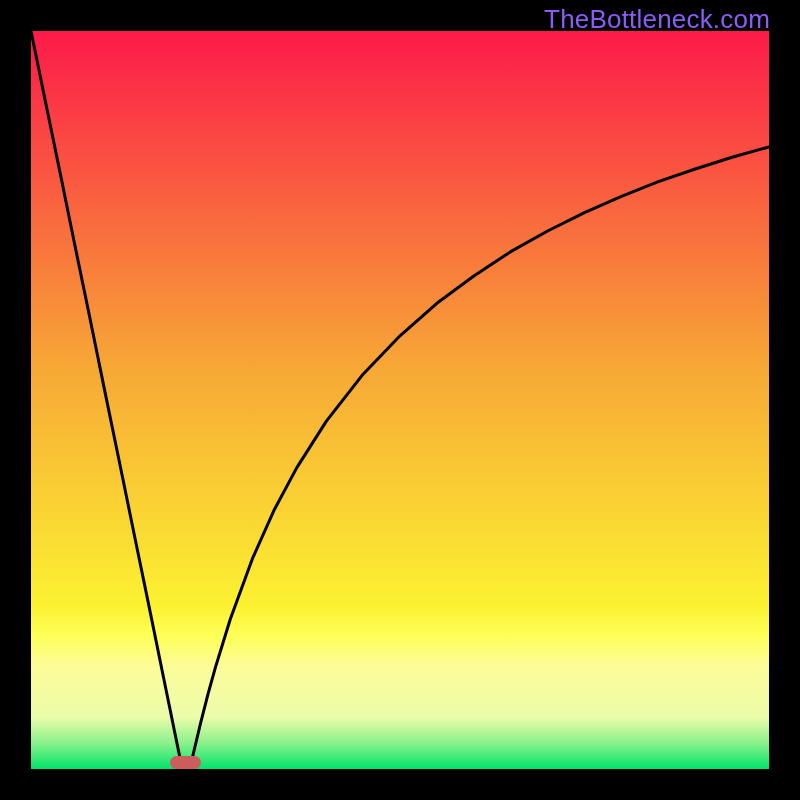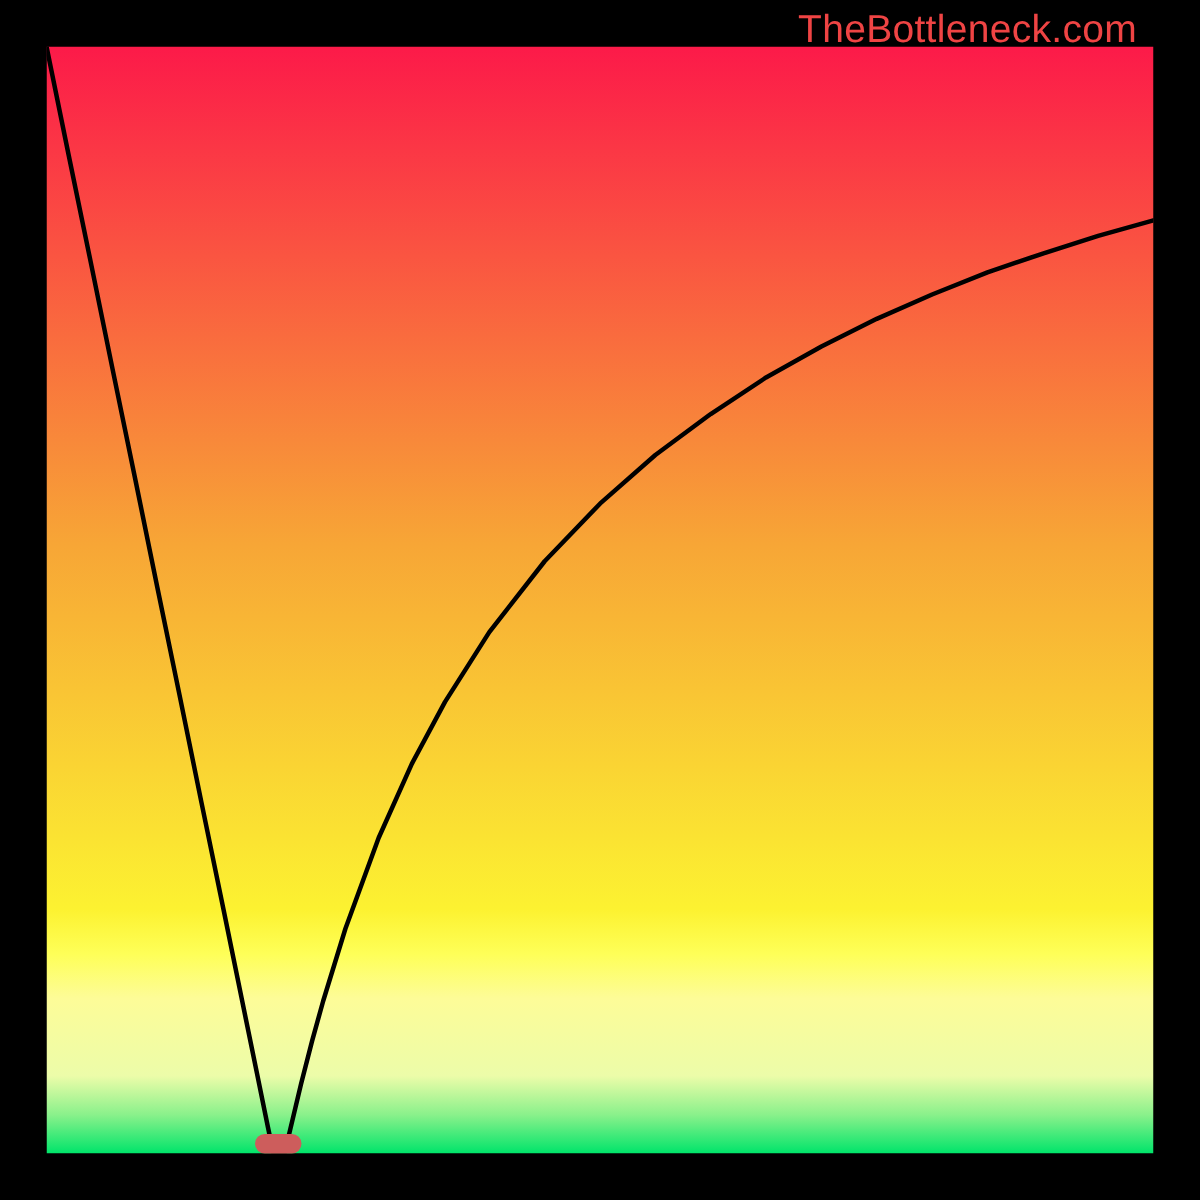--- a/index.html
+++ b/index.html
@@ -22,22 +22,22 @@
   .plot-area {
     position: absolute;
     left: 0;
     top: 0;
     width: 738px;
     height: 738px;
   }
   .watermark {
     position: absolute;
     top: 4px;
-    right: 42px;
-    color: #ef4444;
+    right: 30px;
+    color: #8b5cf6;
     font-size: 26px;
     font-weight: 500;
     letter-spacing: 0.2px;
     font-family: Arial, Helvetica, sans-serif;
   }
   .marker {
     position: absolute;
     background: #cd5d5c;
     border-radius: 8px;
   }

